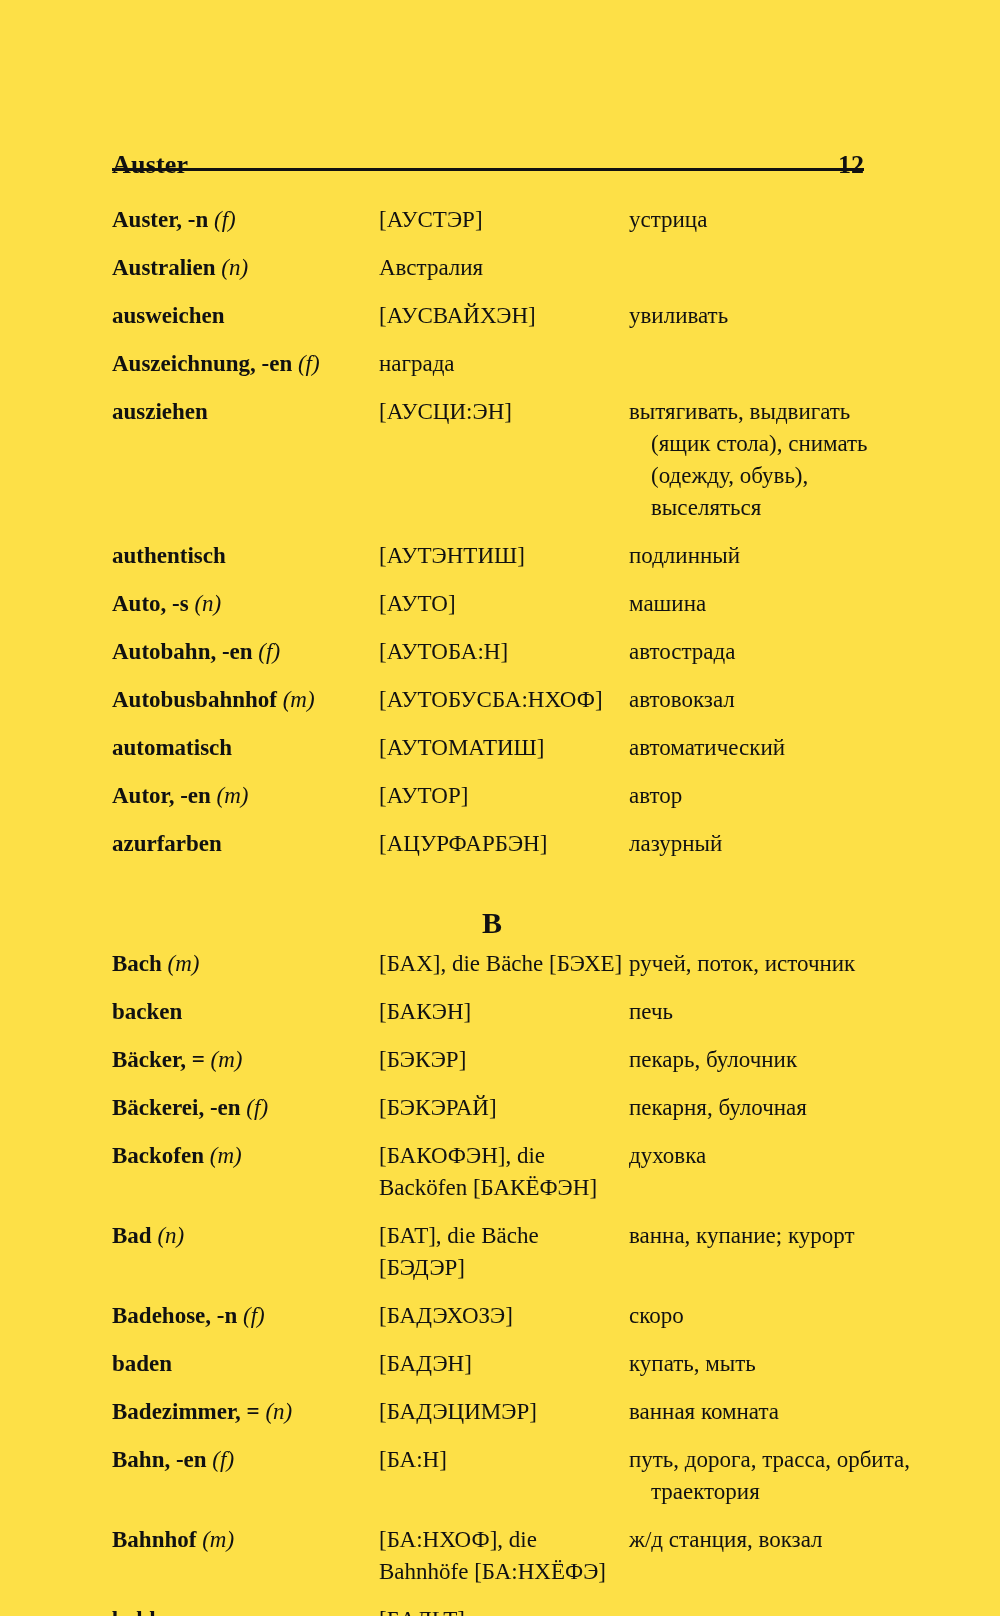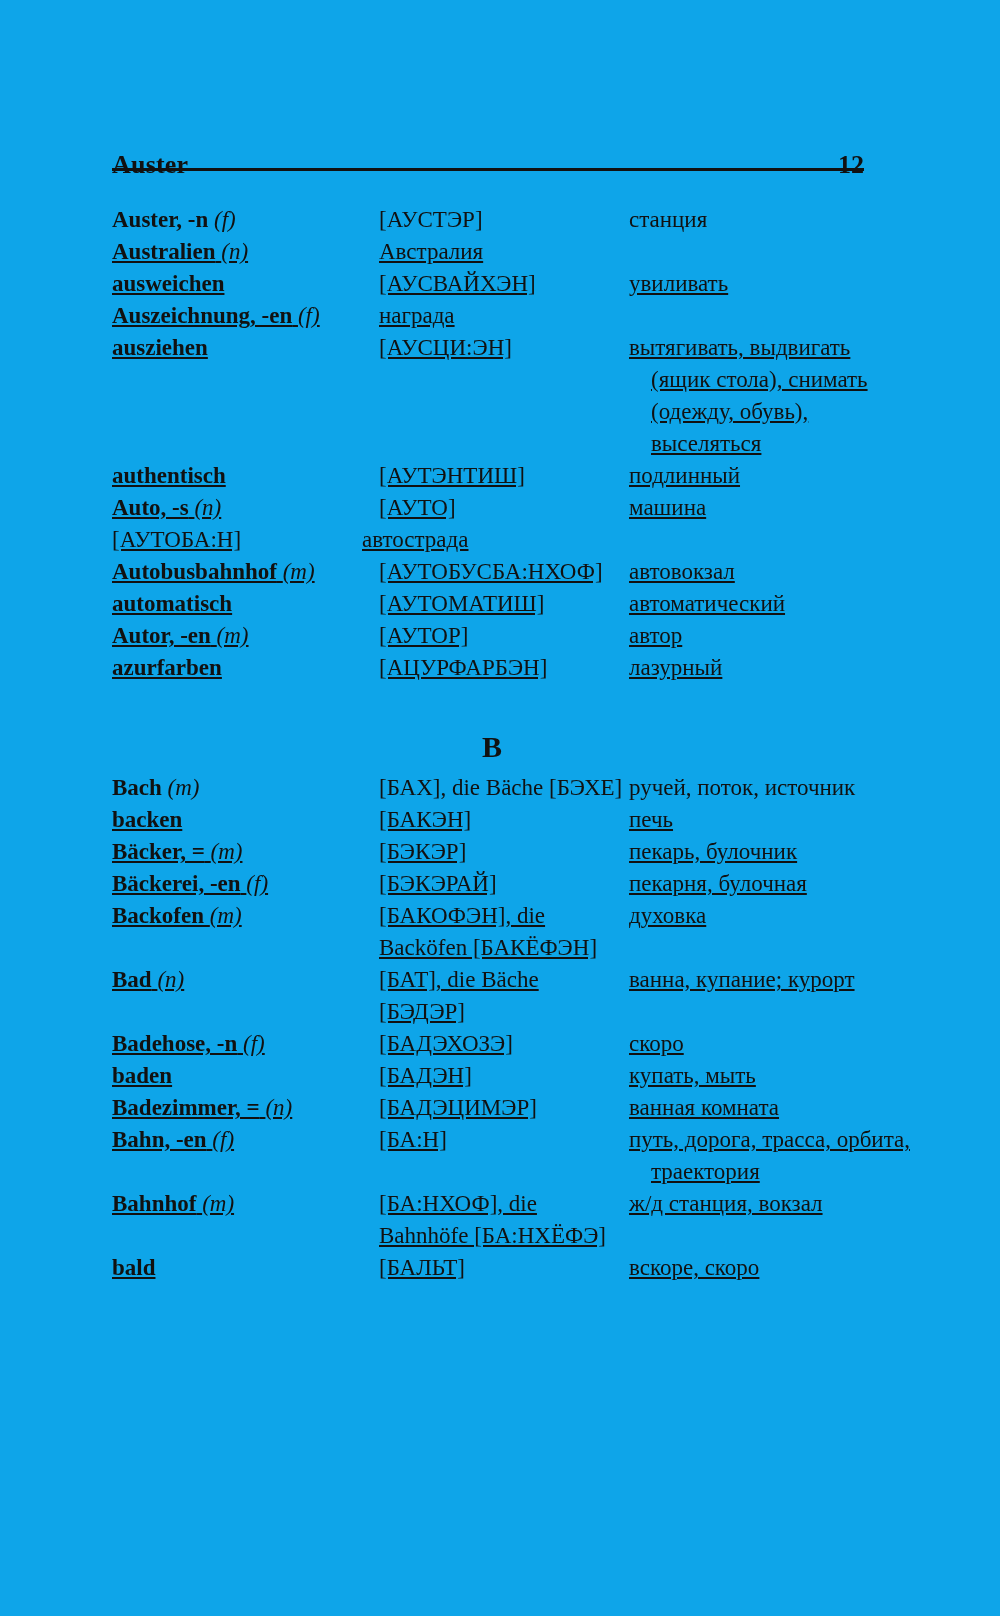--- a/index.html
+++ b/index.html
@@ -4,21 +4,21 @@
 <style>
   html, body {
     margin: 0;
     padding: 0;
     background: #ffffff;
   }
   .page {
     position: relative;
     width: 1000px;
     height: 1616px;
-    background: #0ea5e9;
+    background: #fde047;
     font-family: "Liberation Serif", "DejaVu Serif", serif;
     color: #111111;
     overflow: hidden;
   }
 
   
   .running-head {
     position: absolute;
     left: 112px;
     top: 122px;
@@ -86,21 +86,21 @@
     width: 260px;
     flex: 0 0 260px;
     font-size: 23px;
     line-height: 32px;
     font-weight: normal;
     text-indent: -22px;
     padding-left: 22px;
   }
 
   
-  .entry + .entry { margin-top: 0px; text-decoration: underline; }
+  .entry + .entry { margin-top: 16px; }
 
   
   .letter-divider {
     text-align: center;
     font-size: 30px;
     font-weight: bold;
     width: 760px;
     margin-top: 46px;
     margin-bottom: 8px;
   }
@@ -114,21 +114,21 @@
     <span class="running-head-word">Auster</span>
     <span class="running-head-page">12</span>
   </div>
 
   <div class="head-rule"></div>
 
   <div class="entries" id="entry-list">
       <div class="entry">
         <div class="col-headword"><span>Auster, -n</span> <span class="gen">(f)</span></div>
         <div class="col-phon">[АУСТЭР]</div>
-        <div class="col-trans">станция</div>
+        <div class="col-trans">устрица</div>
       </div>
       <div class="entry">
         <div class="col-headword"><span>Australien</span> <span class="gen">(n)</span></div>
         <div class="col-trans">Австралия</div>
       </div>
       <div class="entry">
         <div class="col-headword"><span>ausweichen</span></div>
         <div class="col-phon">[АУСВАЙХЭН]</div>
         <div class="col-trans">увиливать</div>
       </div>
@@ -145,20 +145,21 @@
         <div class="col-headword"><span>authentisch</span></div>
         <div class="col-phon">[АУТЭНТИШ]</div>
         <div class="col-trans">подлинный</div>
       </div>
       <div class="entry">
         <div class="col-headword"><span>Auto, -s</span> <span class="gen">(n)</span></div>
         <div class="col-phon">[АУТО]</div>
         <div class="col-trans">машина</div>
       </div>
       <div class="entry">
+        <div class="col-headword"><span>Autobahn, -en</span> <span class="gen">(f)</span></div>
         <div class="col-phon">[АУТОБА:Н]</div>
         <div class="col-trans">автострада</div>
       </div>
       <div class="entry">
         <div class="col-headword"><span>Autobusbahnhof</span> <span class="gen">(m)</span></div>
         <div class="col-phon">[АУТОБУСБА:НХОФ]</div>
         <div class="col-trans">автовокзал</div>
       </div>
       <div class="entry">
         <div class="col-headword"><span>automatisch</span></div>

